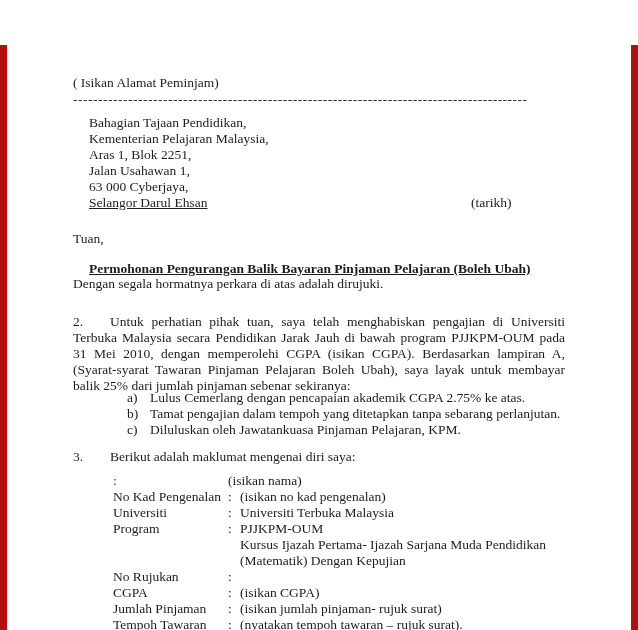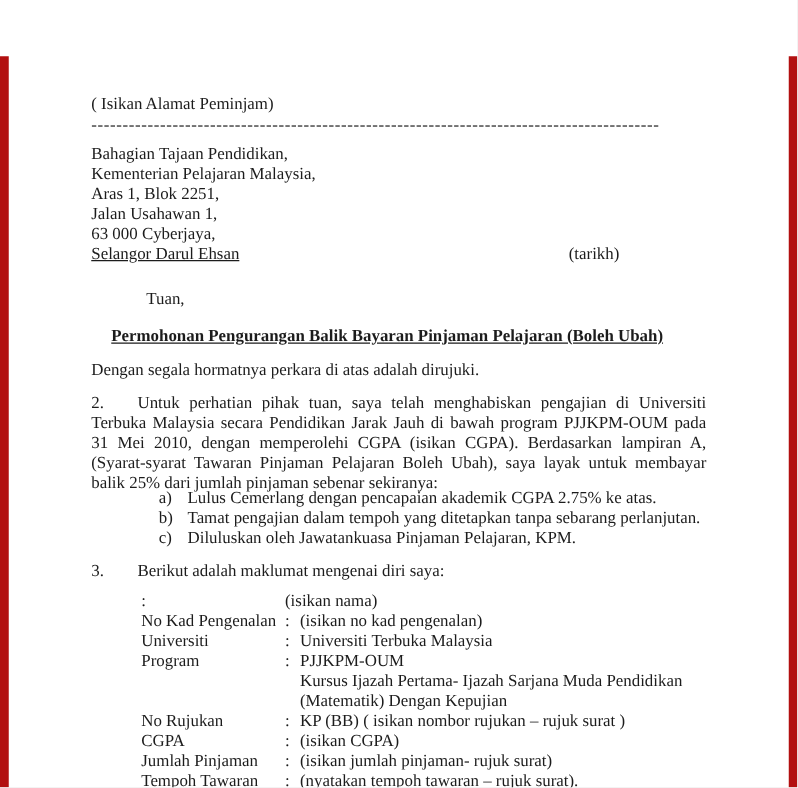--- a/index.html
+++ b/index.html
@@ -13,28 +13,28 @@
   }
   .edge-stripe{position:absolute;top:45px;bottom:0;width:7px;background:#b21010;}
   .edge-stripe.left{left:0;}
   .edge-stripe.right{right:0;}
   .abs{position:absolute;left:73px;width:492px;font-family:Liberation Serif, serif;}
   .sep{
     top:92px;height:16px;width:455px;
     overflow:hidden;white-space:nowrap;
     letter-spacing:.5px;color:#2a2a2a;
   }
-  .addr-block{top:115px;}
+  .addr-block{top:115px;margin-left:16px;}
   .addr-line{height:16px;}
   .addr-last{position:relative;height:16px;}
   .uline{text-decoration:underline;}
   .date-ph{position:absolute;left:382px;top:0;}
-  .salutation{top:231px;margin-left:44px;}
+  .salutation{top:231px;}
   .subject{top:261px;font-weight:bold;text-decoration:underline;margin-left:16px;}
-  .intro{top:288px;}
+  .intro{top:276px;}
   .para{text-align:justify;}
   .para2{top:314px;}
   .num{display:inline-block;width:37px;}
   .conds{top:390px;left:127px;width:438px;}
   .cond-row{display:flex;height:16px;}
   .cond-marker{width:23px;flex:0 0 23px;}
   .para3{top:449px;}
   .details{top:473px;left:113px;width:452px;}
   .d-row{display:grid;grid-template-columns:115px 12px auto;height:16px;}
   .d-label{white-space:nowrap;}
@@ -120,21 +120,20 @@
       <span class="d-value">Kursus Ijazah Pertama- Ijazah Sarjana Muda Pendidikan</span>
     </div>
     <div class="d-row">
       <span class="d-label"></span>
       <span class="d-colon"></span>
       <span class="d-value">(Matematik) Dengan Kepujian</span>
     </div>
     <div class="d-row">
       <span class="d-label">No Rujukan</span>
       <span class="d-colon">:</span>
-      <span class="d-value">KP (BB) ( isikan nombor rujukan – rujuk surat )</span>
     </div>
     <div class="d-row">
       <span class="d-label">CGPA</span>
       <span class="d-colon">:</span>
       <span class="d-value">(isikan CGPA)</span>
     </div>
     <div class="d-row">
       <span class="d-label">Jumlah Pinjaman</span>
       <span class="d-colon">:</span>
       <span class="d-value">(isikan jumlah pinjaman- rujuk surat)</span>

